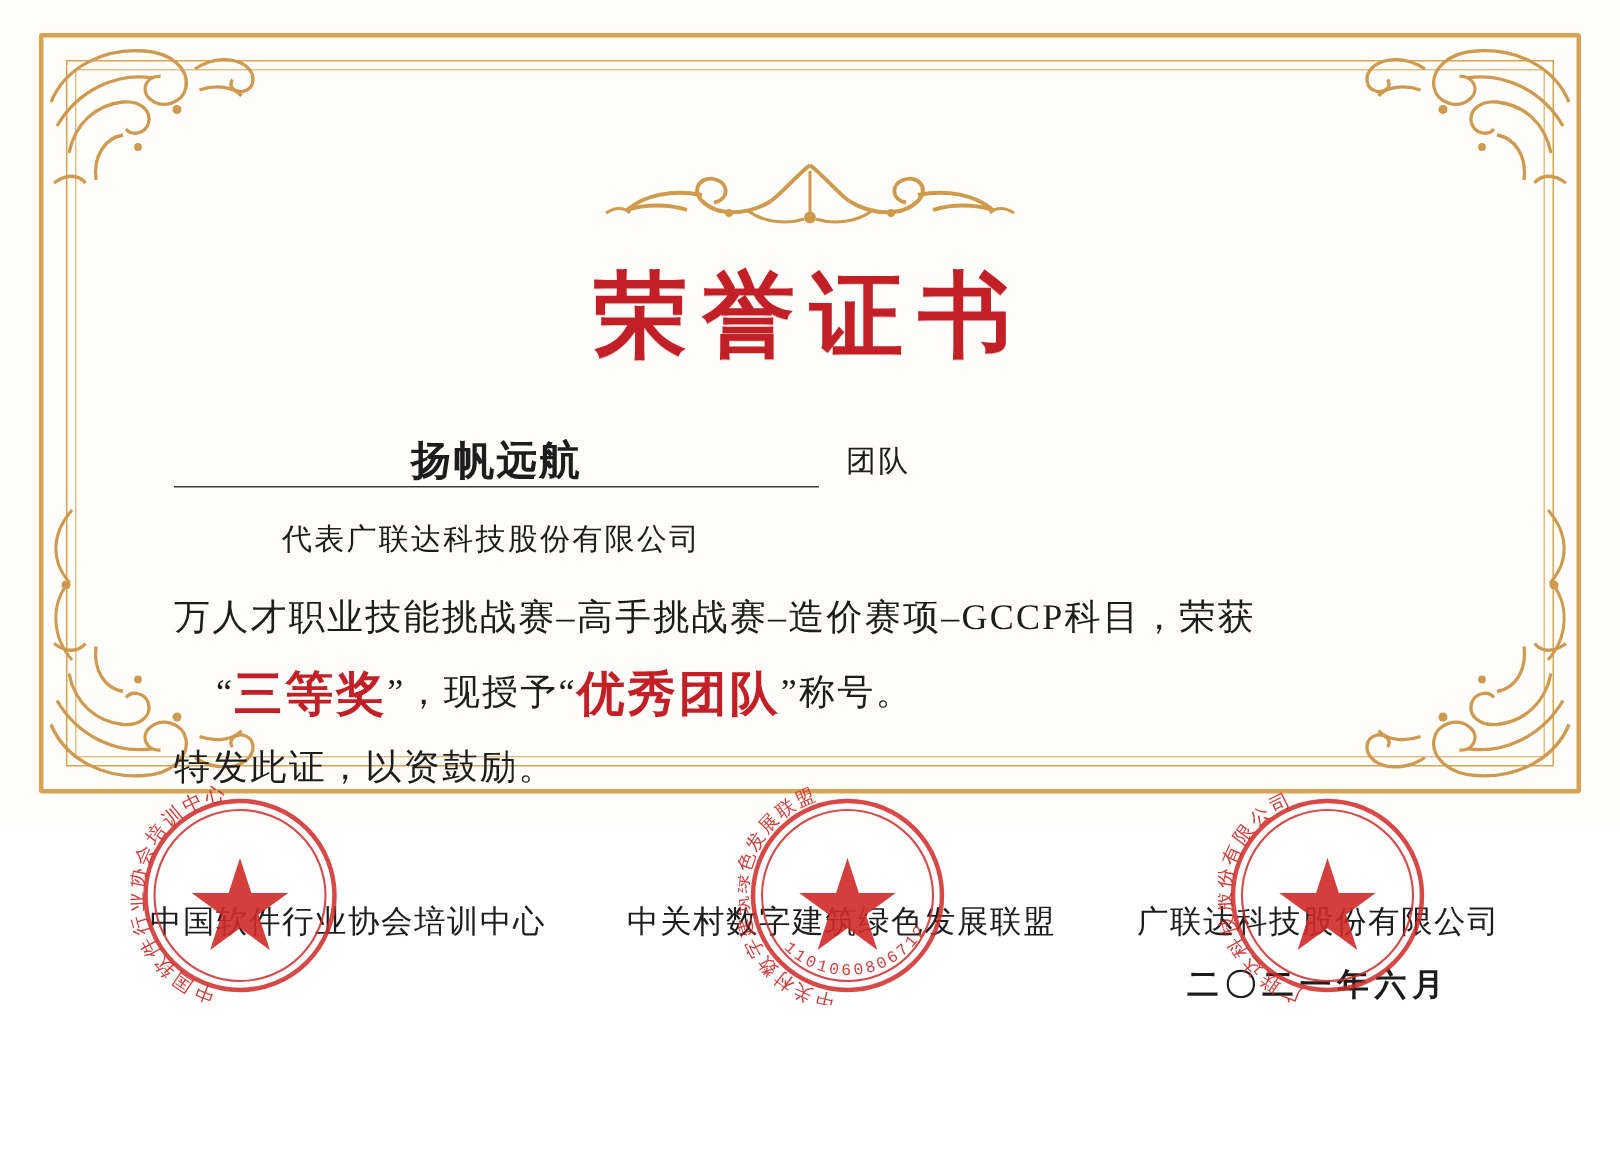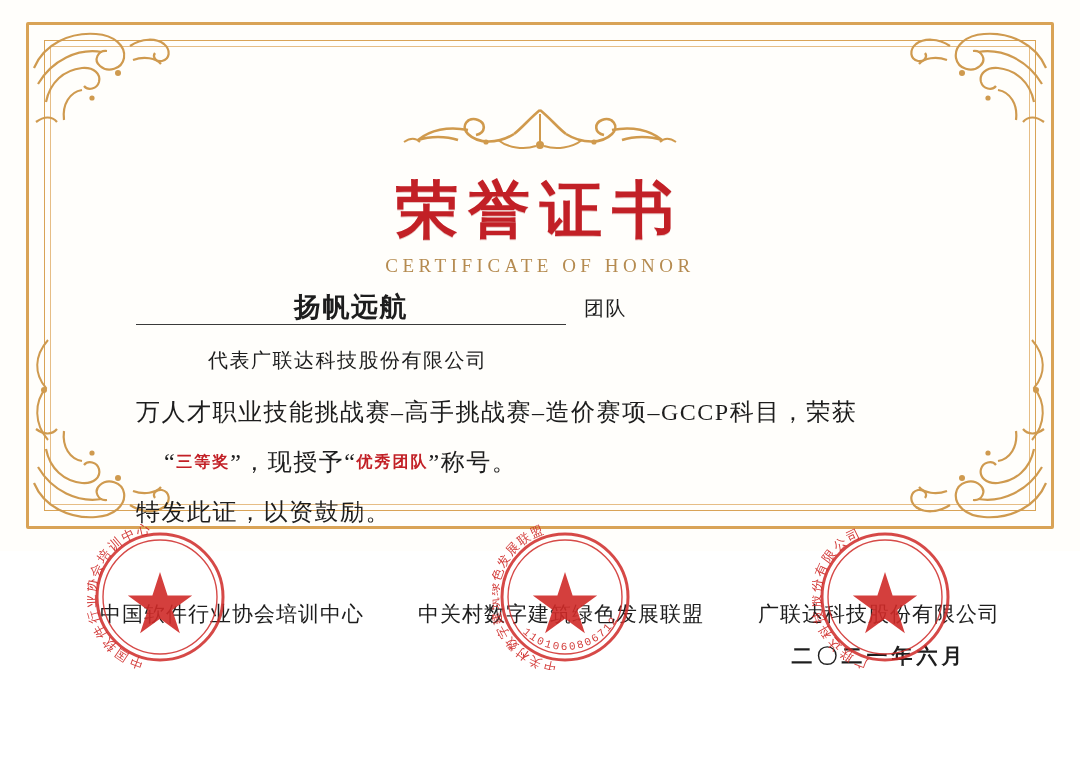--- a/index.html
+++ b/index.html
@@ -106,21 +106,21 @@
     text-align: center;
     font-size: 19px;
     letter-spacing: 4.5px;
     color: #b58b50;
     font-family: "Liberation Serif", serif;
   }
 
   
   .body-wrap {
     position: absolute;
-    left: 136px;
+    left: 116px;
     right: 120px;
     top: 292px;
     color: #222;
   }
   .line {
     display: flex;
     align-items: flex-end;
     font-size: 24px;
     line-height: 30px;
     margin-bottom: 20px;
@@ -144,21 +144,21 @@
   .line2 { margin-left: 72px; }
   .line3 { margin-left: 0; }
   .line4 { margin-left: 28px; }
   .line5 { margin-top: 10px; }
 
   .label-suffix { font-size: 20px; padding-bottom: 2px; }
 
   .award-red {
     color: #c22026;
     font-weight: bold;
-    font-size: 16px;
+    font-size: 32px;
     letter-spacing: 2px;
     font-family: "Liberation Serif", "DejaVu Serif", serif;
   }
   .quote { color: #1d1d1d; }
 
   
   .sign-row {
     position: absolute;
     left: 100px;
     right: 80px;
@@ -284,21 +284,20 @@
       <path d="M192 40 C 182 48, 166 50, 154 46" stroke-width="2"></path>
       <circle cx="150" cy="45" r="4" fill="currentColor" stroke="none"></circle>
       <circle cx="96" cy="42" r="2.6" fill="currentColor" stroke="none"></circle>
       <circle cx="204" cy="42" r="2.6" fill="currentColor" stroke="none"></circle>
       <path d="M14 42 C 20 38, 26 38, 30 42" stroke-width="2"></path>
       <path d="M286 42 C 280 38, 274 38, 270 42" stroke-width="2"></path>
     </svg>
   </div>
 
   <div class="title-cn">荣誉证书</div>
-  <div class="title-en">CERTIFICATE OF HONOR</div>
 
   <div class="body-wrap">
 
     <div class="line line1">
       <span class="blank team">扬帆远航</span>
       <span class="label-suffix">团队</span>
     </div>
 
     <div class="line line2">
       <span class="label-suffix">代表</span>

